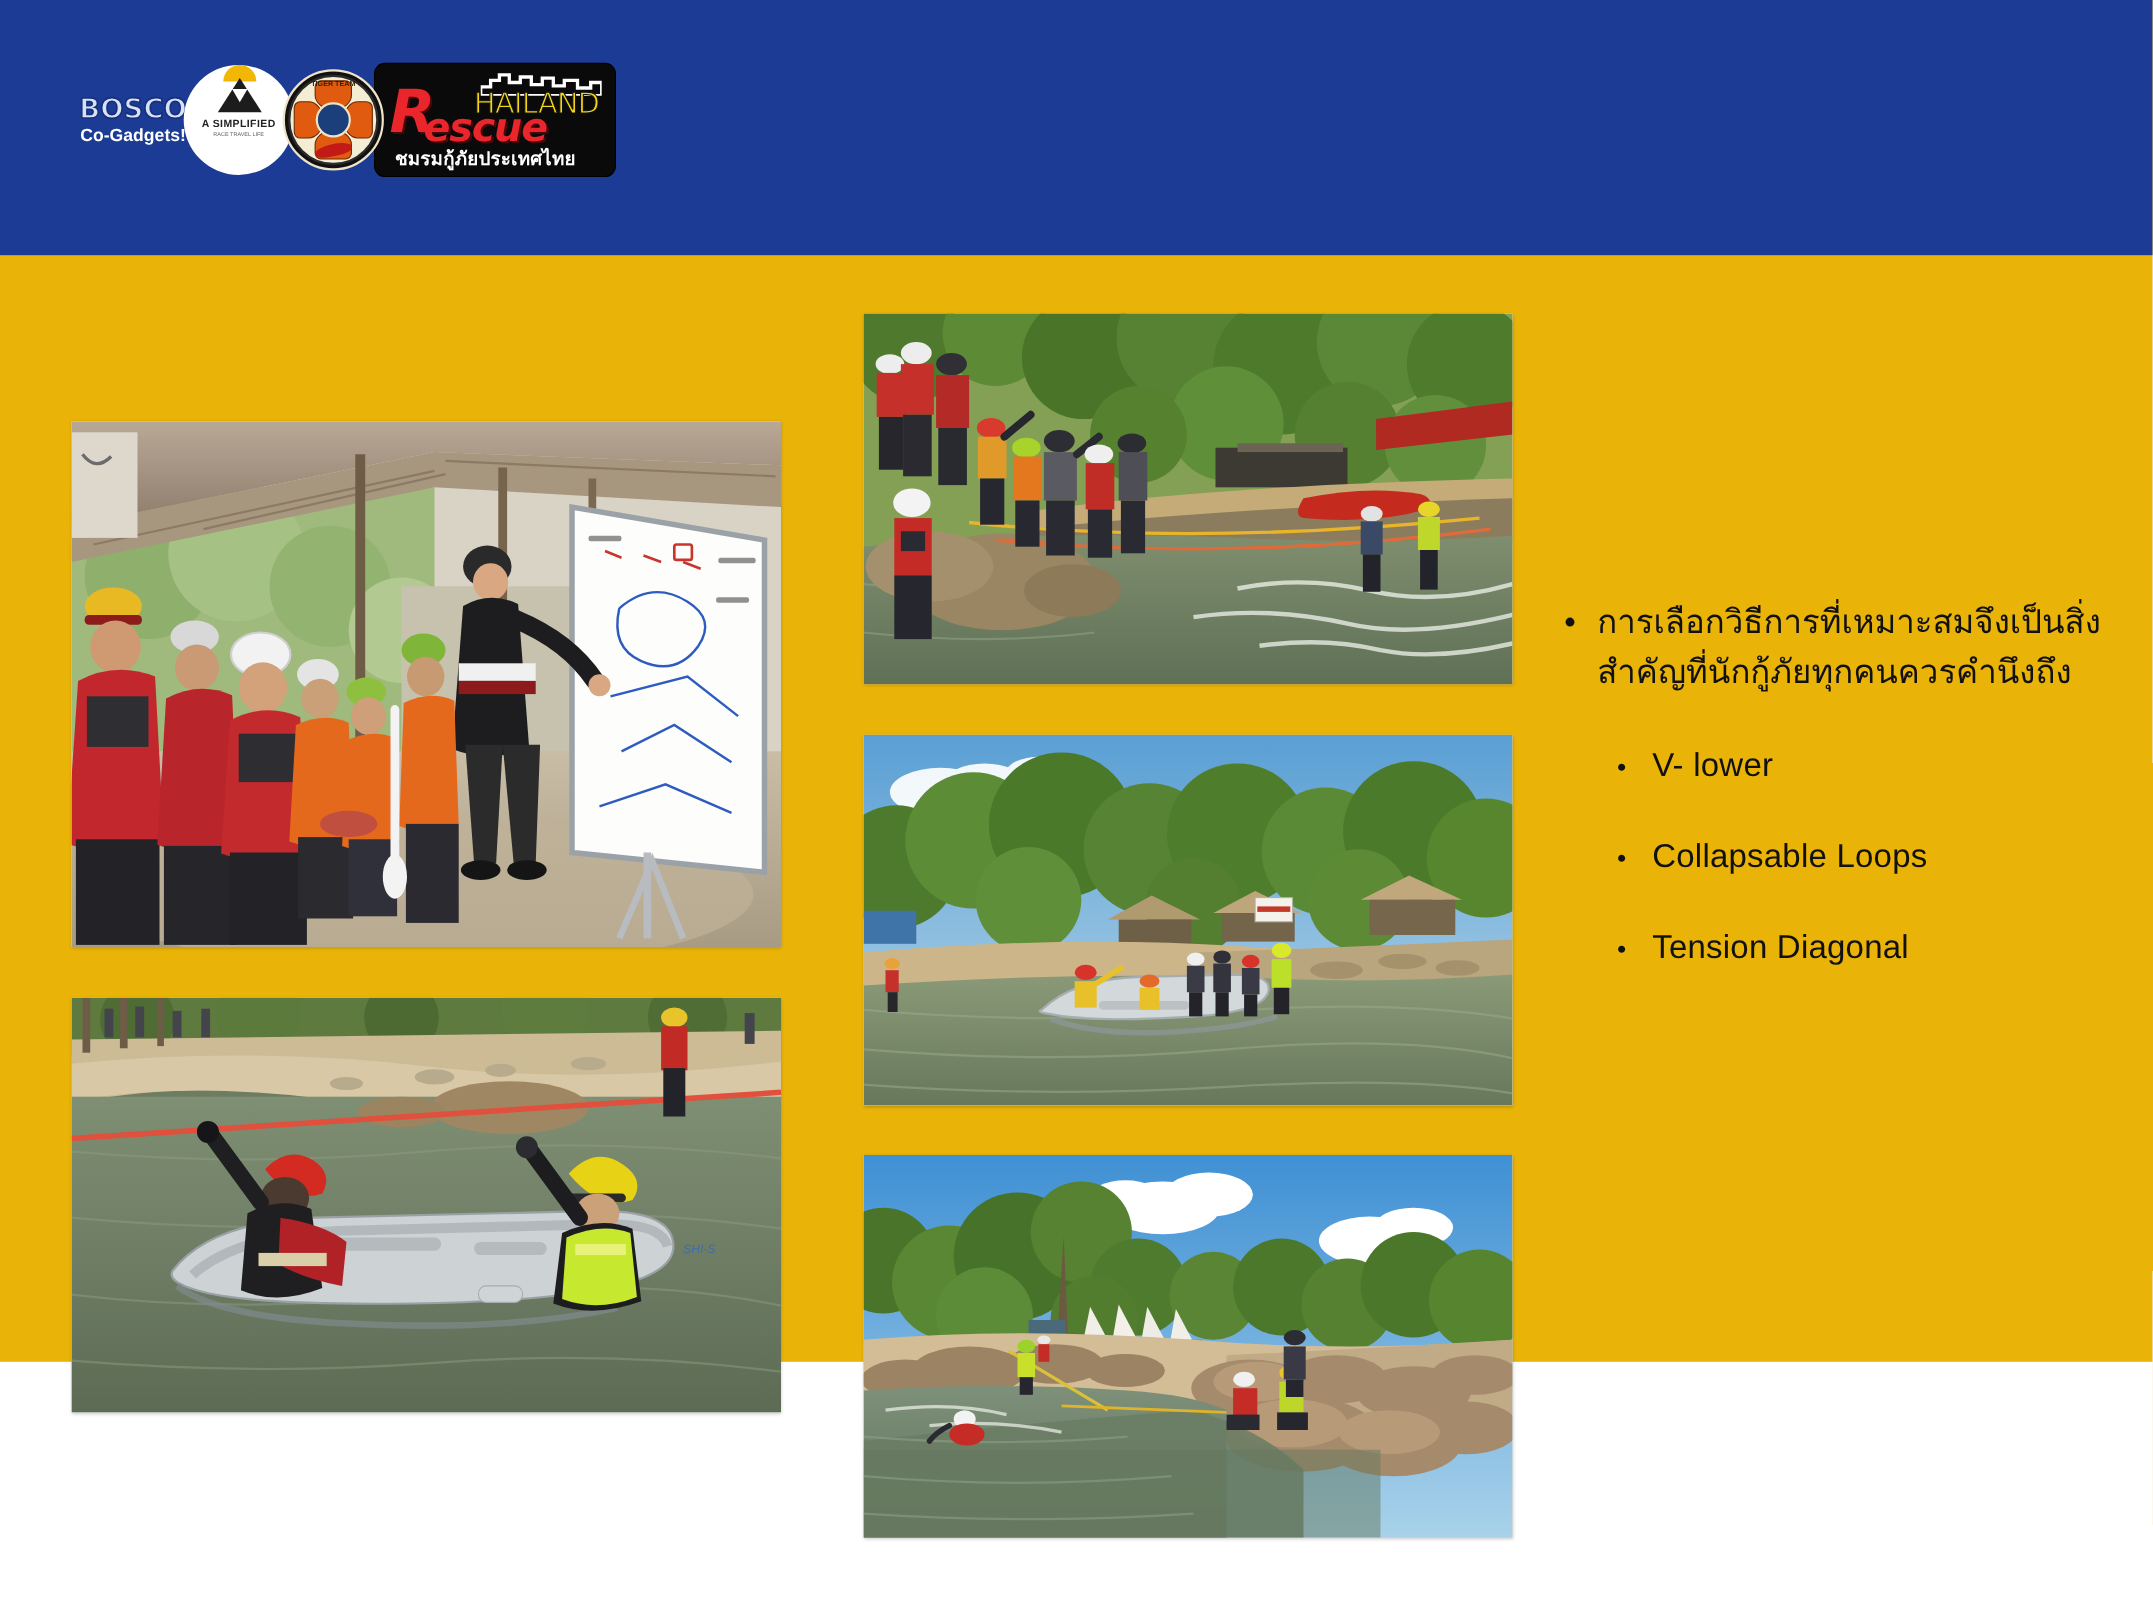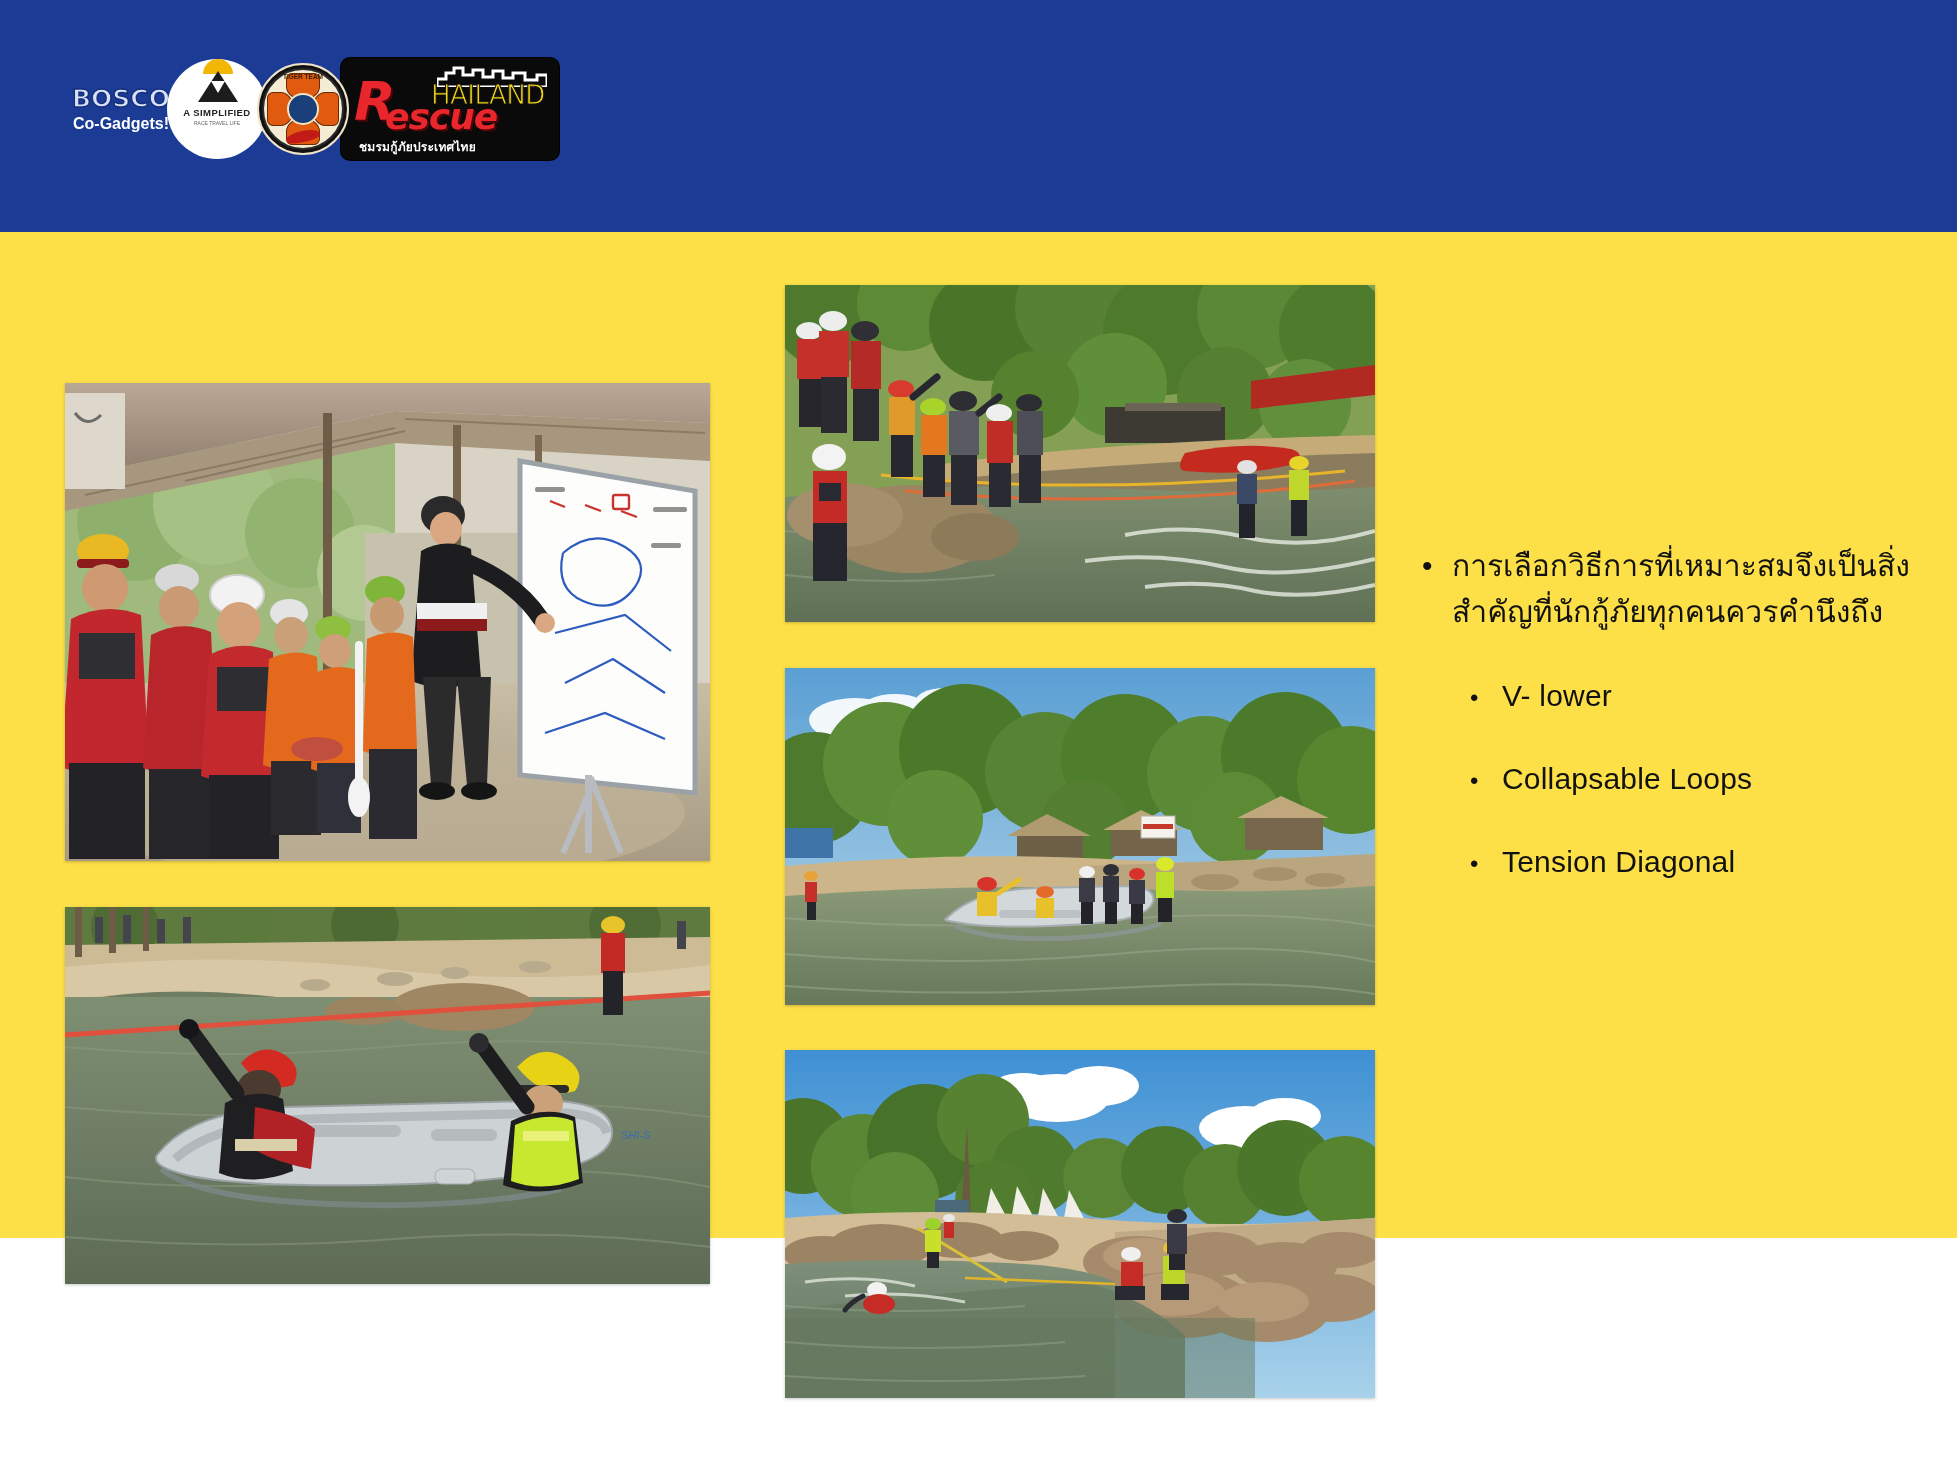--- a/index.html
+++ b/index.html
@@ -2,21 +2,21 @@
 <html><head>
 <meta charset="utf-8">
 <style>
   * { box-sizing: border-box; margin: 0; padding: 0; }
   html, body {
     width: 1957px; height: 1470px;
     background: #ffffff;
     font-family: "Liberation Sans", "DejaVu Sans", sans-serif;
     overflow: hidden;
   }
-  .slide { position: relative; width: 1957px; height: 1238px; background: #fde047; }
+  .slide { position: relative; width: 1957px; height: 1238px; background: #eab308; }
 
   
   .header {
     position: absolute; left: 0; top: 0; width: 1957px; height: 232px;
     background: #1B3B95;
   }
   .logo-group {
     position: absolute; left: 75px; top: 53px;
     width: 425px; height: 112px;
     display: flex; align-items: center;
@@ -127,21 +127,21 @@
     font-size: 26px; font-weight: 400; color: #F4D515;
     font-family: "DejaVu Sans", sans-serif; line-height: 1;
     letter-spacing: -0.5px; z-index: 4;
     -webkit-text-stroke: 1px #111;
   }
   .tr-skyline {
     position: absolute; left: 96px; top: 7px; width: 110px; height: 22px; z-index: 2;
   }
   .tr-thai {
     position: absolute; left: 18px; bottom: 7px;
-    font-size: 12px; font-weight: 700; color: #ffffff;
+    font-size: 17px; font-weight: 700; color: #ffffff;
     line-height: 1; letter-spacing: .2px;
   }
 
   .slide-title {
     position: absolute; left: 520px; top: 48px;
     width: 1380px; text-align: center;
     font-size: 76px; font-weight: 900; color: #ffffff;
     letter-spacing: 1.5px; line-height: 1.1;
     font-family: "Liberation Sans", sans-serif;
   }

